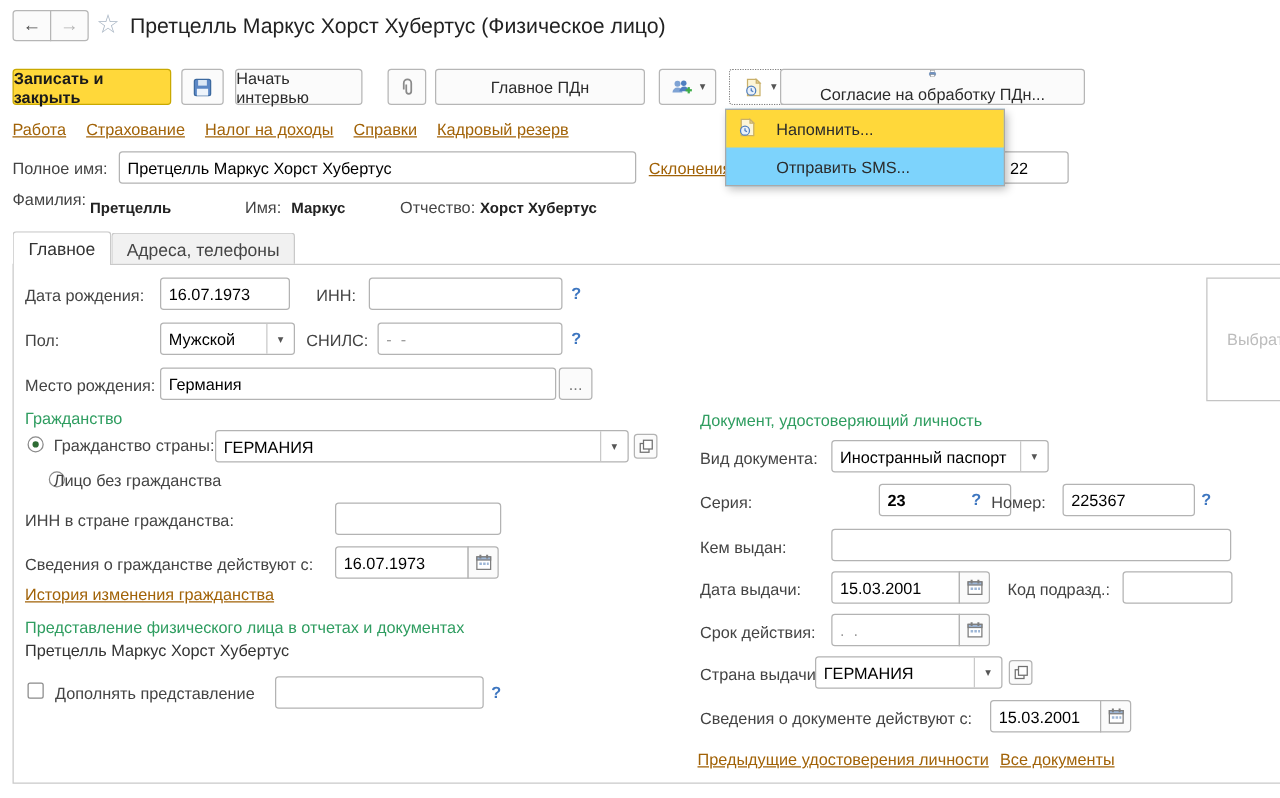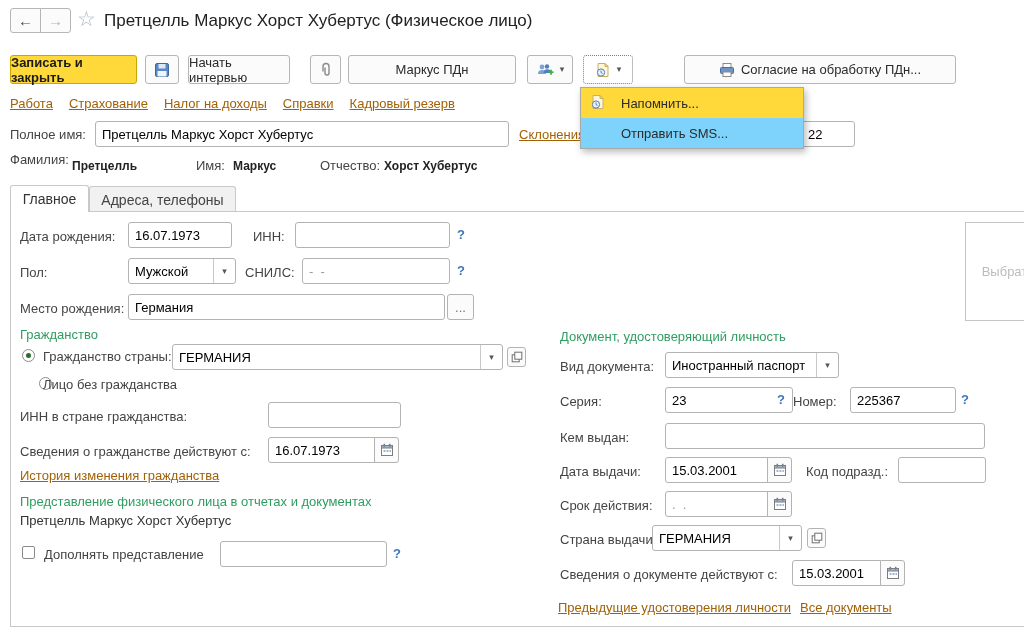--- a/index.html
+++ b/index.html
@@ -75,21 +75,21 @@
   </div>
   <div class="abs btn" style="left:188px;top:55px;width:102px;height:29px;">
     <span>Начать интервью</span>
   </div>
   <div class="abs btn" style="left:310px;top:55px;width:31px;height:29px;">
     <svg width="16" height="16" viewBox="0 0 16 16" fill="none" stroke="#8a8a8a" stroke-width="1.4">
       <path d="M5 9.5 V4.5 a3 3 0 0 1 6 0 V11 a2 2 0 0 1 -4 0 V5.5"></path>
     </svg>
   </div>
   <div class="abs btn" style="left:348px;top:55px;width:168px;height:29px;">
-    <span>Маркус ПДн</span>
+    <span>Главное ПДн</span>
   </div>
   <div class="abs btn" style="left:527px;top:55px;width:46px;height:29px;">
     <svg width="18" height="16" viewBox="0 0 18 16">
       <circle cx="6" cy="5" r="2.4" fill="#7fa3d4"></circle>
         <path d="M2 12 a4 4 0 0 1 8 0 z" fill="#7fa3d4"></path>
       <circle cx="11" cy="4.5" r="2.2" fill="#4f7fc0"></circle>
         <path d="M7.5 11 a3.8 3.8 0 0 1 7.6 0 z" fill="#4f7fc0"></path>
       <rect x="12.5" y="9.3" width="5" height="1.8" fill="#3fae49"></rect>
         <rect x="14.1" y="7.7" width="1.8" height="5" fill="#3fae49"></rect>
     </svg>
@@ -97,21 +97,21 @@
   </div>
   <div class="abs btn btn-dotted" style="left:583px;top:55px;width:50px;height:29px;">
     <svg width="16" height="16" viewBox="0 0 16 16">
       <path d="M3 1.5 h7 l3 3 V14.5 H3 z" fill="#fdf6d8" stroke="#c9b06a"></path>
       <path d="M10 1.5 l3 3 h-3 z" fill="#e8d9a0" stroke="#c9b06a"></path>
       <circle cx="6" cy="10.5" r="3.6" fill="#eaf1fa" stroke="#4f7fc0"></circle>
       <path d="M6 8.6 V10.5 L7.6 11.4" stroke="#4f7fc0" fill="none"></path>
     </svg>
     <span class="caret">▾</span>
   </div>
-  <div class="abs btn" style="left:684px;top:55px;width:272px;height:29px;">
+  <div class="abs btn" style="left:624px;top:55px;width:244px;height:29px;flex-direction:column;">
     <svg width="16" height="16" viewBox="0 0 16 16">
       <rect x="4" y="1.5" width="8" height="4" fill="#fff" stroke="#8a8a8a"></rect>
       <rect x="1.5" y="5.5" width="13" height="6" rx="1" fill="#6f94c4" stroke="#4d6f9e"></rect>
       <rect x="4" y="10" width="8" height="4.5" fill="#fff" stroke="#8a8a8a"></rect>
     </svg>
     <span>Согласие на обработку ПДн...</span>
   </div>
 
   
   <div class="abs navlinks" style="left:10px;top:96px;">
@@ -221,21 +221,21 @@
 
   <div class="abs label" style="left:560px;top:359px;">Вид документа:</div>
   <div class="abs combo" style="left:665px;top:352px;width:174px;">
     <span class="combo-val">Иностранный паспорт</span>
     <span class="combo-btn">
         <span class="caret">▾</span>
       </span>
   </div>
 
   <div class="abs label" style="left:560px;top:394px;">Серия:</div>
-  <input class="abs input" style="left: 665px; top: 387px; width: 128px;" value="23">
+  <input class="abs input" style="left: 703px; top: 387px; width: 106px; font-weight: bold;" value="23">
   <span class="abs q" style="left:777px;top:392px;">?</span>
   <div class="abs label" style="left:793px;top:394px;">Номер:</div>
   <input class="abs input" style="left: 850px; top: 387px; width: 106px;" value="225367">
   <span class="abs q" style="left:961px;top:392px;">?</span>
 
   <div class="abs label" style="left:560px;top:430px;">Кем выдан:</div>
   <input class="abs input" style="left: 665px; top: 423px; width: 320px;">
 
   <div class="abs label" style="left:560px;top:464px;">Дата выдачи:</div>
   <div class="abs datefield" style="left:665px;top:457px;">

